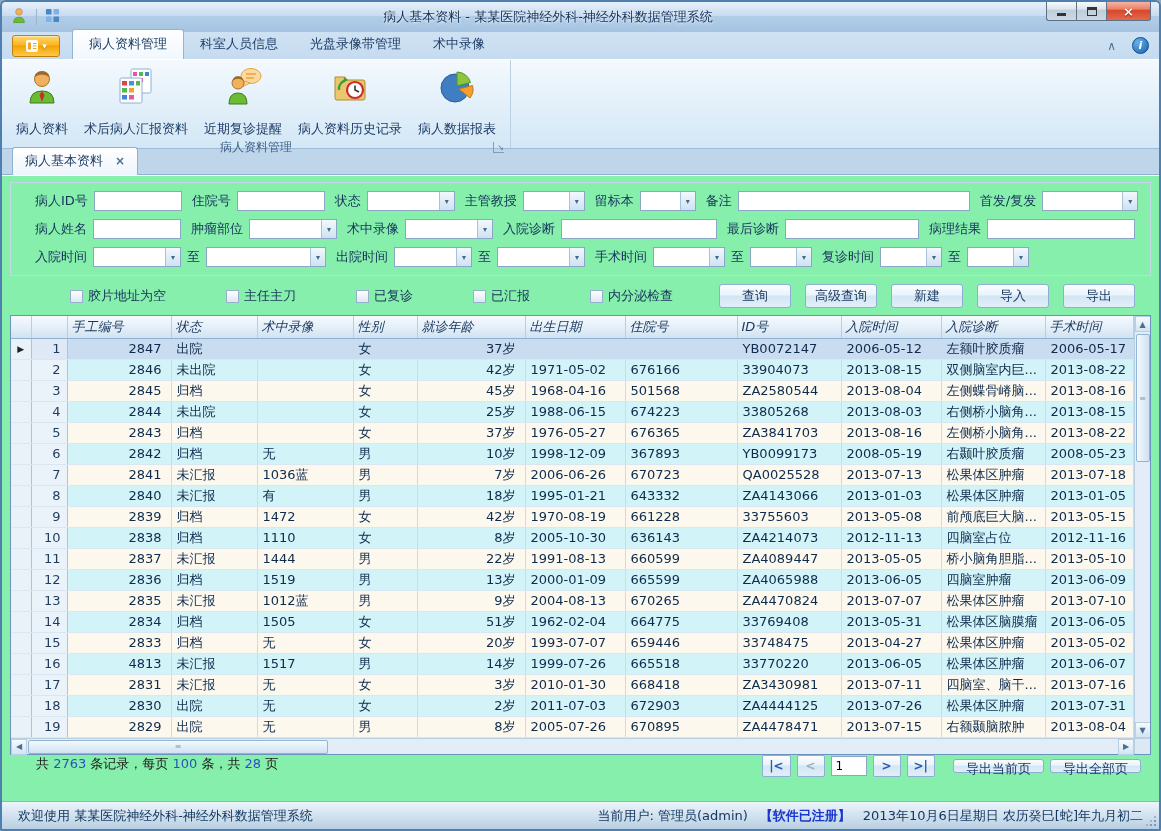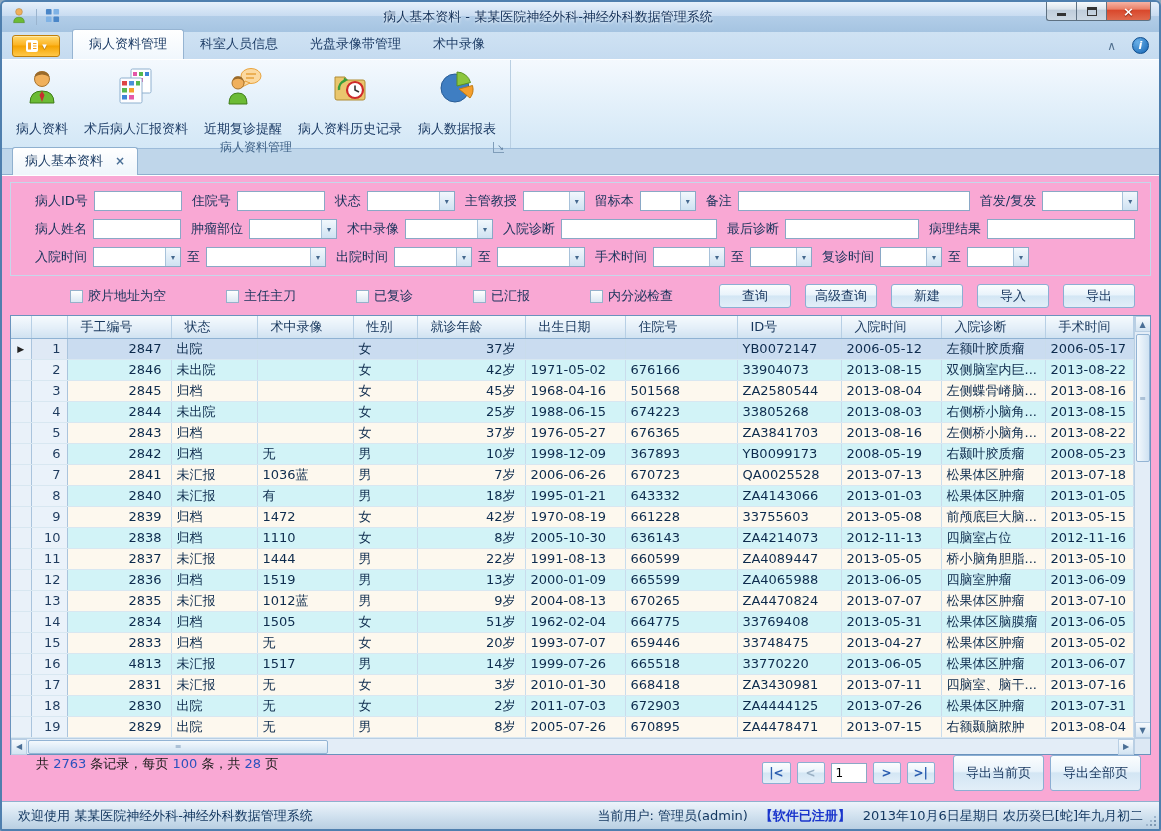--- a/index.html
+++ b/index.html
@@ -44,21 +44,21 @@
   .ricon{height:42px;display:flex;align-items:center;}
   .rgroup-label{height:18px;display:flex;align-items:center;justify-content:center;color:#3e6186;font-size:12px;position:relative;}
   .launcher{position:absolute;right:4px;bottom:3px;width:11px;height:11px;border-left:1px solid #7f9db9;border-bottom:1px solid #7f9db9;
     font-size:8px;color:#5a7a9a;display:flex;align-items:flex-end;justify-content:flex-end;line-height:1;}
   
   .doctabs{height:26px;background:#bfd6ea;display:flex;align-items:flex-end;padding:0 0 0 10px;border-bottom:1px solid #8fb0cf;}
   .dtab{display:flex;align-items:center;gap:12px;background:linear-gradient(#ffffff,#eef5fb);border:1px solid #8fb0cf;border-bottom:none;
     border-radius:3px 3px 0 0;padding:4px 12px 5px;font-size:13px;color:#1c3c64;position:relative;top:1px;}
   .dtab .x{color:#4a6f96;font-size:12px;font-weight:bold;line-height:1;}
   
-  .tab-page{flex:1;display:flex;flex-direction:column;background:#f9a8d4;padding:6px 8px 4px;border-top:1px solid #fff;overflow:hidden;}
+  .tab-page{flex:1;display:flex;flex-direction:column;background:#86efac;padding:6px 8px 4px;border-top:1px solid #fff;overflow:hidden;}
   .filters{border:1px solid #c5d8ea;padding:7px 8px;display:flex;flex-direction:column;gap:6px;}
   .frow{display:flex;align-items:center;height:22px;padding-left:16px;}
   .ffield{display:flex;align-items:center;margin-right:10px;}
   .flabel{font-size:13px;color:#16325a;margin-right:6px;white-space:nowrap;}
   .flabel.to{margin:0 6px;}
   .fin{height:20px;border:1px solid #8aa8c6;background:#fff;padding:0 3px;font-size:12px;font-family:inherit;}
   .combo{display:inline-flex;height:20px;border:1px solid #8aa8c6;background:#fff;justify-content:flex-end;}
   .cbtn{width:15px;display:flex;align-items:center;justify-content:center;background:linear-gradient(#f2f8fd,#cfe2f2);
     border-left:1px solid #a8c2da;color:#44688e;font-size:8px;}
   .frow1 .ffield:nth-child(1) .fin{width:88px}.frow1 .ffield:nth-child(2) .fin{width:88px}
@@ -80,21 +80,21 @@
   .box{width:13px;height:13px;border:1px solid #96b1cb;background:linear-gradient(#ffffff,#dce8f3);}
   .action-buttons{margin-left:auto;display:flex;gap:14px;margin-right:16px;}
   .abtn{width:72px;height:24px;border:1px solid #8cafd3;border-radius:3px;font-size:13px;color:#17365e;font-family:inherit;
     background:linear-gradient(#fbfdfe,#e9f3fb 45%,#d3e6f4 50%,#e2eef8);}
   
   .grid-wrap{height:440px;border:1px solid #6a93bd;background:#fff;display:flex;flex-direction:column;}
   .grid-main{flex:1;display:flex;overflow:hidden;}
   .tblarea{flex:1;overflow:hidden;}
   table{border-collapse:collapse;table-layout:fixed;width:100%;}
   th{height:22px;background:linear-gradient(#f6fafd,#e3eef8 55%,#d0e2f1);border-right:1px solid #b7cfe5;border-bottom:1px solid #8fb2d3;
-    font-weight:normal;font-size:13px;color:#16365c;text-align:left;padding:0 13px;white-space:nowrap;overflow:hidden;}
+    font-weight:normal;font-size:13px;color:#16365c;text-align:left;padding:0 4px;white-space:nowrap;overflow:hidden;font-style:italic;}
   td{height:21px;font-size:13px;padding:0 5px;color:#0d2b4d;border-right:1px solid #c9dcec;border-bottom:1px solid #d8e7f1;
     white-space:nowrap;overflow:hidden;}
   td.ind{background:#e9f1f9;border-right:1px solid #aac4dd;padding:0 2px;color:#222;font-size:9px;text-align:center;}
   td.rn{background:#eaf2fa;border-right:1px solid #aac4dd;text-align:right;color:#1f3b5e;padding:0 6px;}
   tr.odd td.data{background:#fdf8ee;}
   tr.even td.data{background:#d2f3f7;}
   tr.selected td.data{background:#cadcf0;}
   tr.selected td.rn{background:#dfe9f5;}
   td.c0,td.c4{text-align:right;padding-right:9px;}
   .vscroll{width:16px;background:#e3edf7;border-left:1px solid #b9cfe4;display:flex;flex-direction:column;align-items:center;}
@@ -111,21 +111,21 @@
   .corner{width:16px;background:#dce8f4;border-left:1px solid #b9cfe4;}
   
   .pager{flex:1;min-height:36px;display:flex;align-items:flex-start;padding:0 10px;}
   .summary{margin-left:16px;font-size:13px;color:#1c1c1c;}
   .summary .num{color:#2a52be;}
   .pager-right{margin-left:auto;display:flex;align-items:center;gap:6px;}
   .nbtn{min-width:28px;height:22px;border:1px solid #8cafd3;border-radius:2px;color:#2a5db0;font-size:12px;font-weight:bold;font-family:inherit;
     background:linear-gradient(#fbfdfe,#e9f3fb 45%,#d3e6f4 50%,#e2eef8);}
   .nbtn.disabled{color:#9ab0c4;}
   .pginput{width:36px;height:20px;border:1px solid #8aa8c6;font-size:12px;padding:0 4px;font-family:inherit;}
-  .ebtn{height:36px;padding:0 12px;border:1px solid #8cafd3;border-radius:3px;font-size:13px;color:#17365e;font-family:inherit;
+  .ebtn{height:14px;padding:0 12px;border:1px solid #8cafd3;border-radius:3px;font-size:13px;color:#17365e;font-family:inherit;
     background:linear-gradient(#fbfdfe,#e9f3fb 45%,#d3e6f4 50%,#e2eef8);}
   .ebtn.first{margin-left:12px;}
   
   .statusbar{height:28px;background:linear-gradient(#edf4fb,#cfe0ee 55%,#b9cfe2);border-top:1px solid #8fb0cf;
     display:flex;align-items:center;padding:0 16px;font-size:13px;color:#12365f;position:relative;}
   .sb-left{flex:1;white-space:nowrap;overflow:hidden;}
   .sb-right{display:flex;gap:12px;align-items:center;white-space:nowrap;}
   .registered{color:#1a35cc;font-weight:bold;}
   .grip{position:absolute;right:3px;bottom:3px;width:10px;height:10px;}
   .grip::before{content:"";position:absolute;right:0;bottom:0;width:2px;height:2px;background:#7e99b4;

